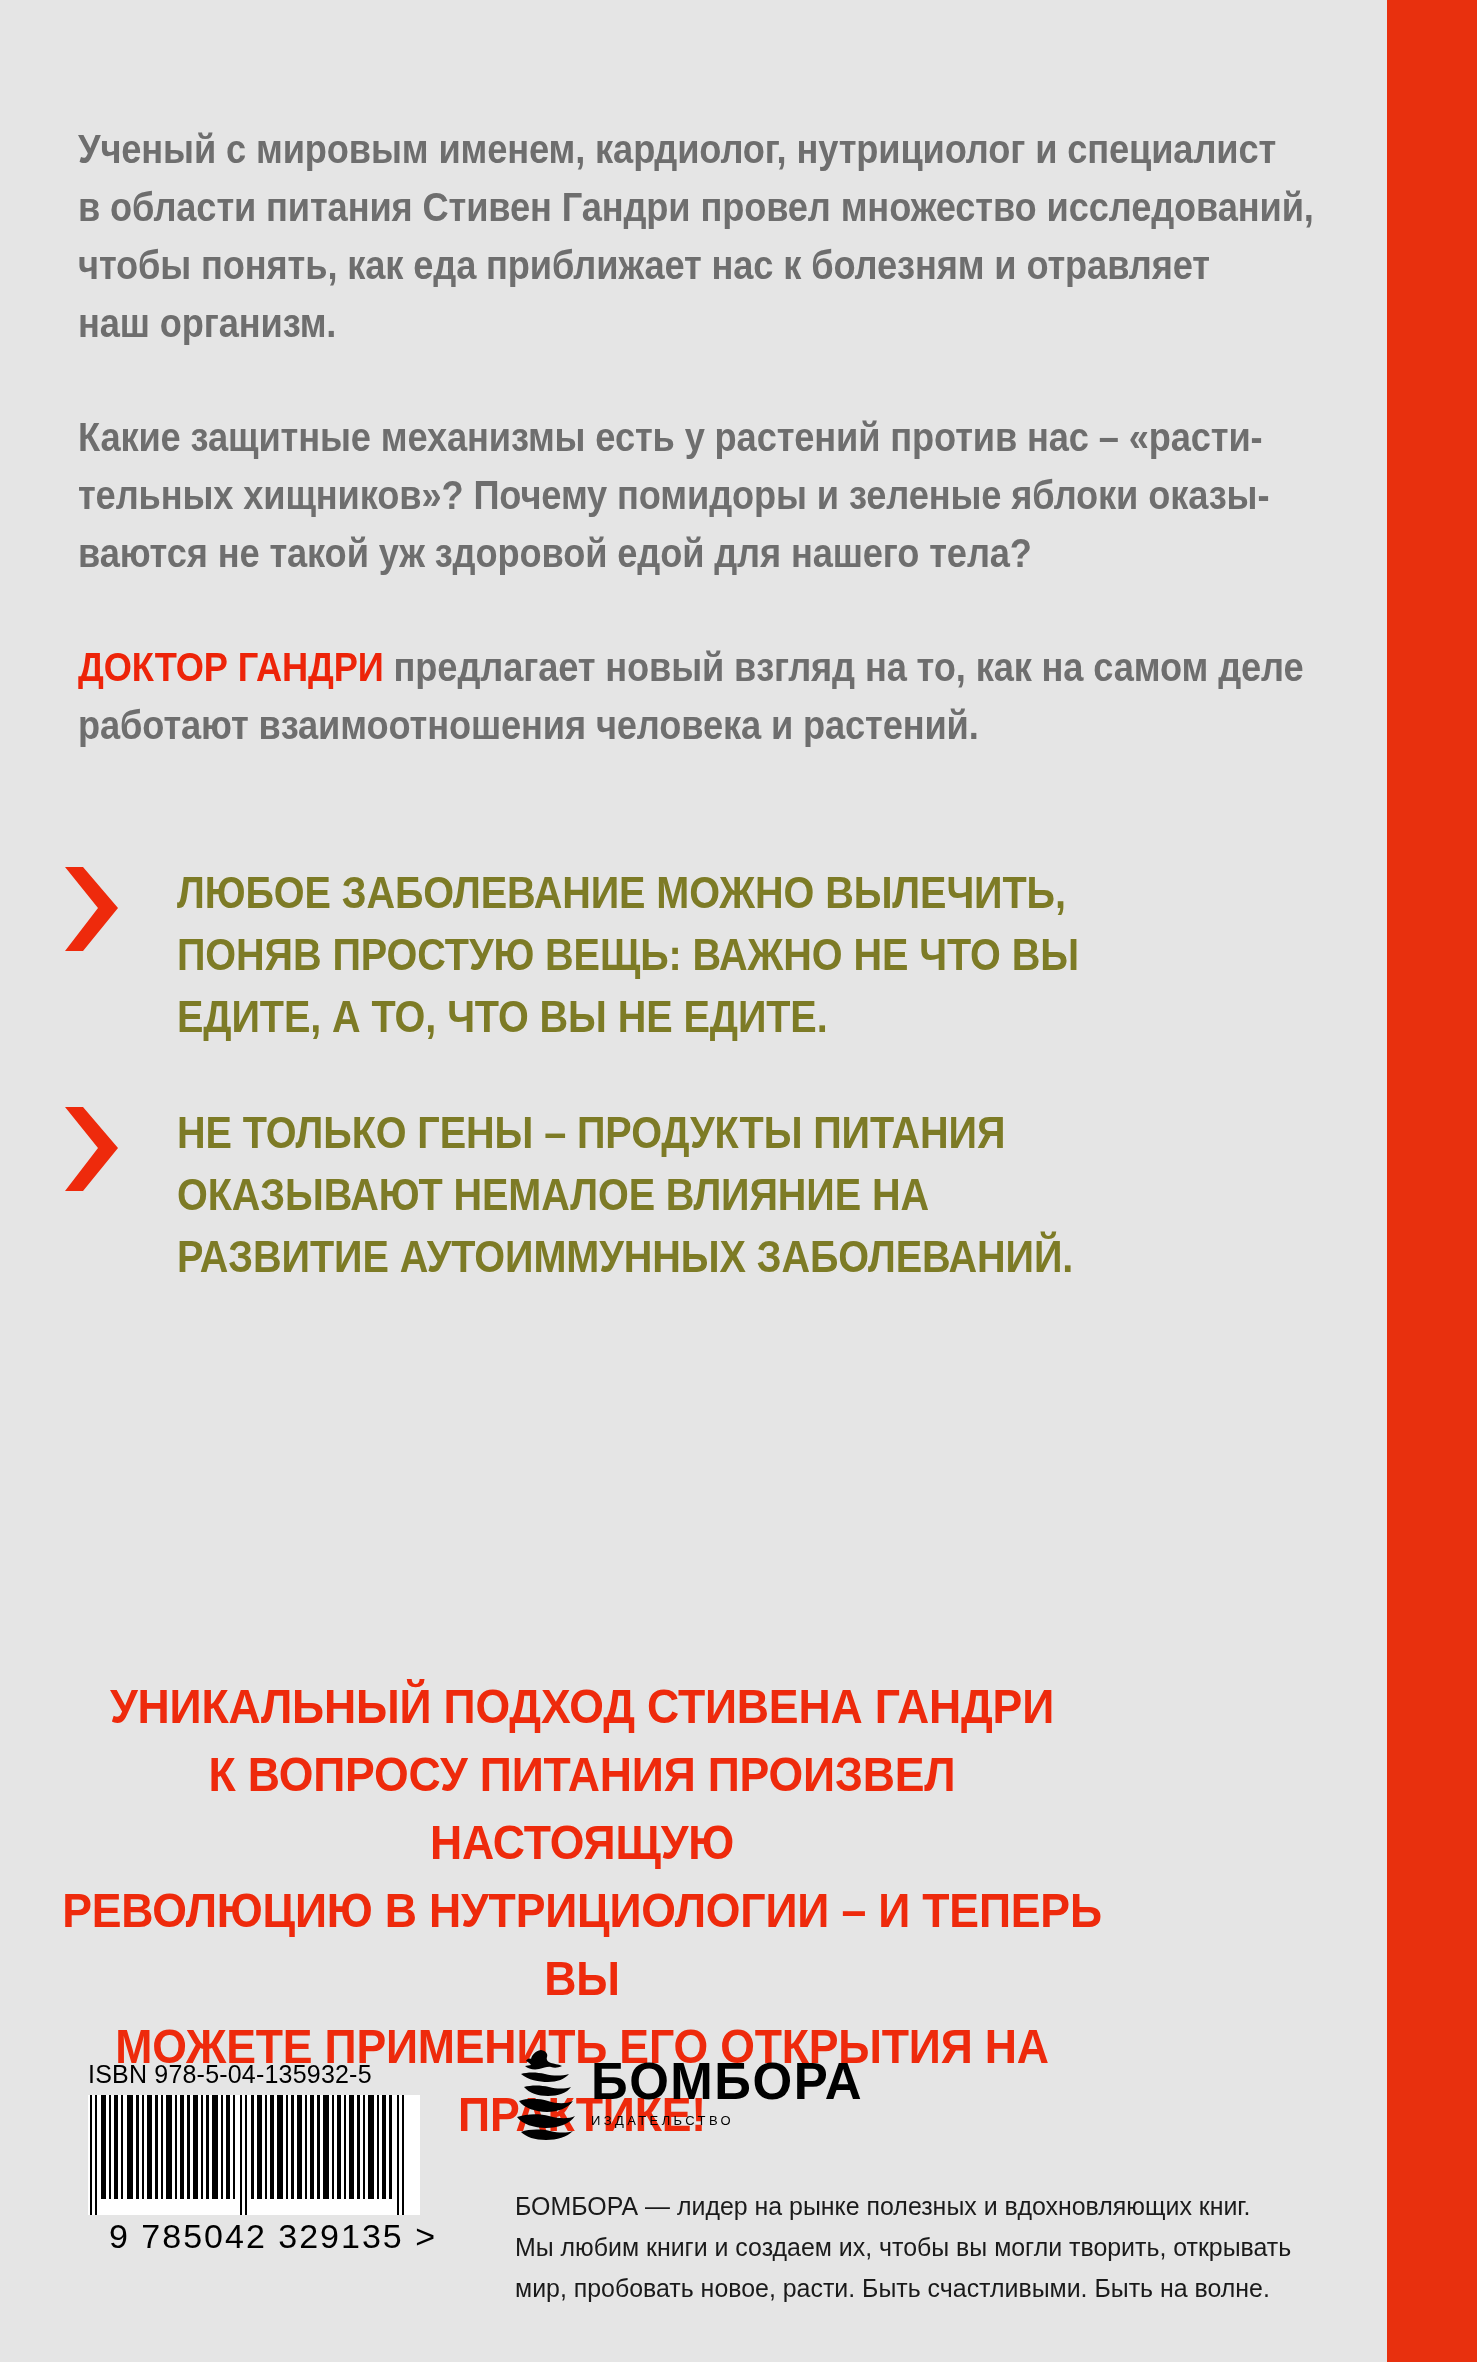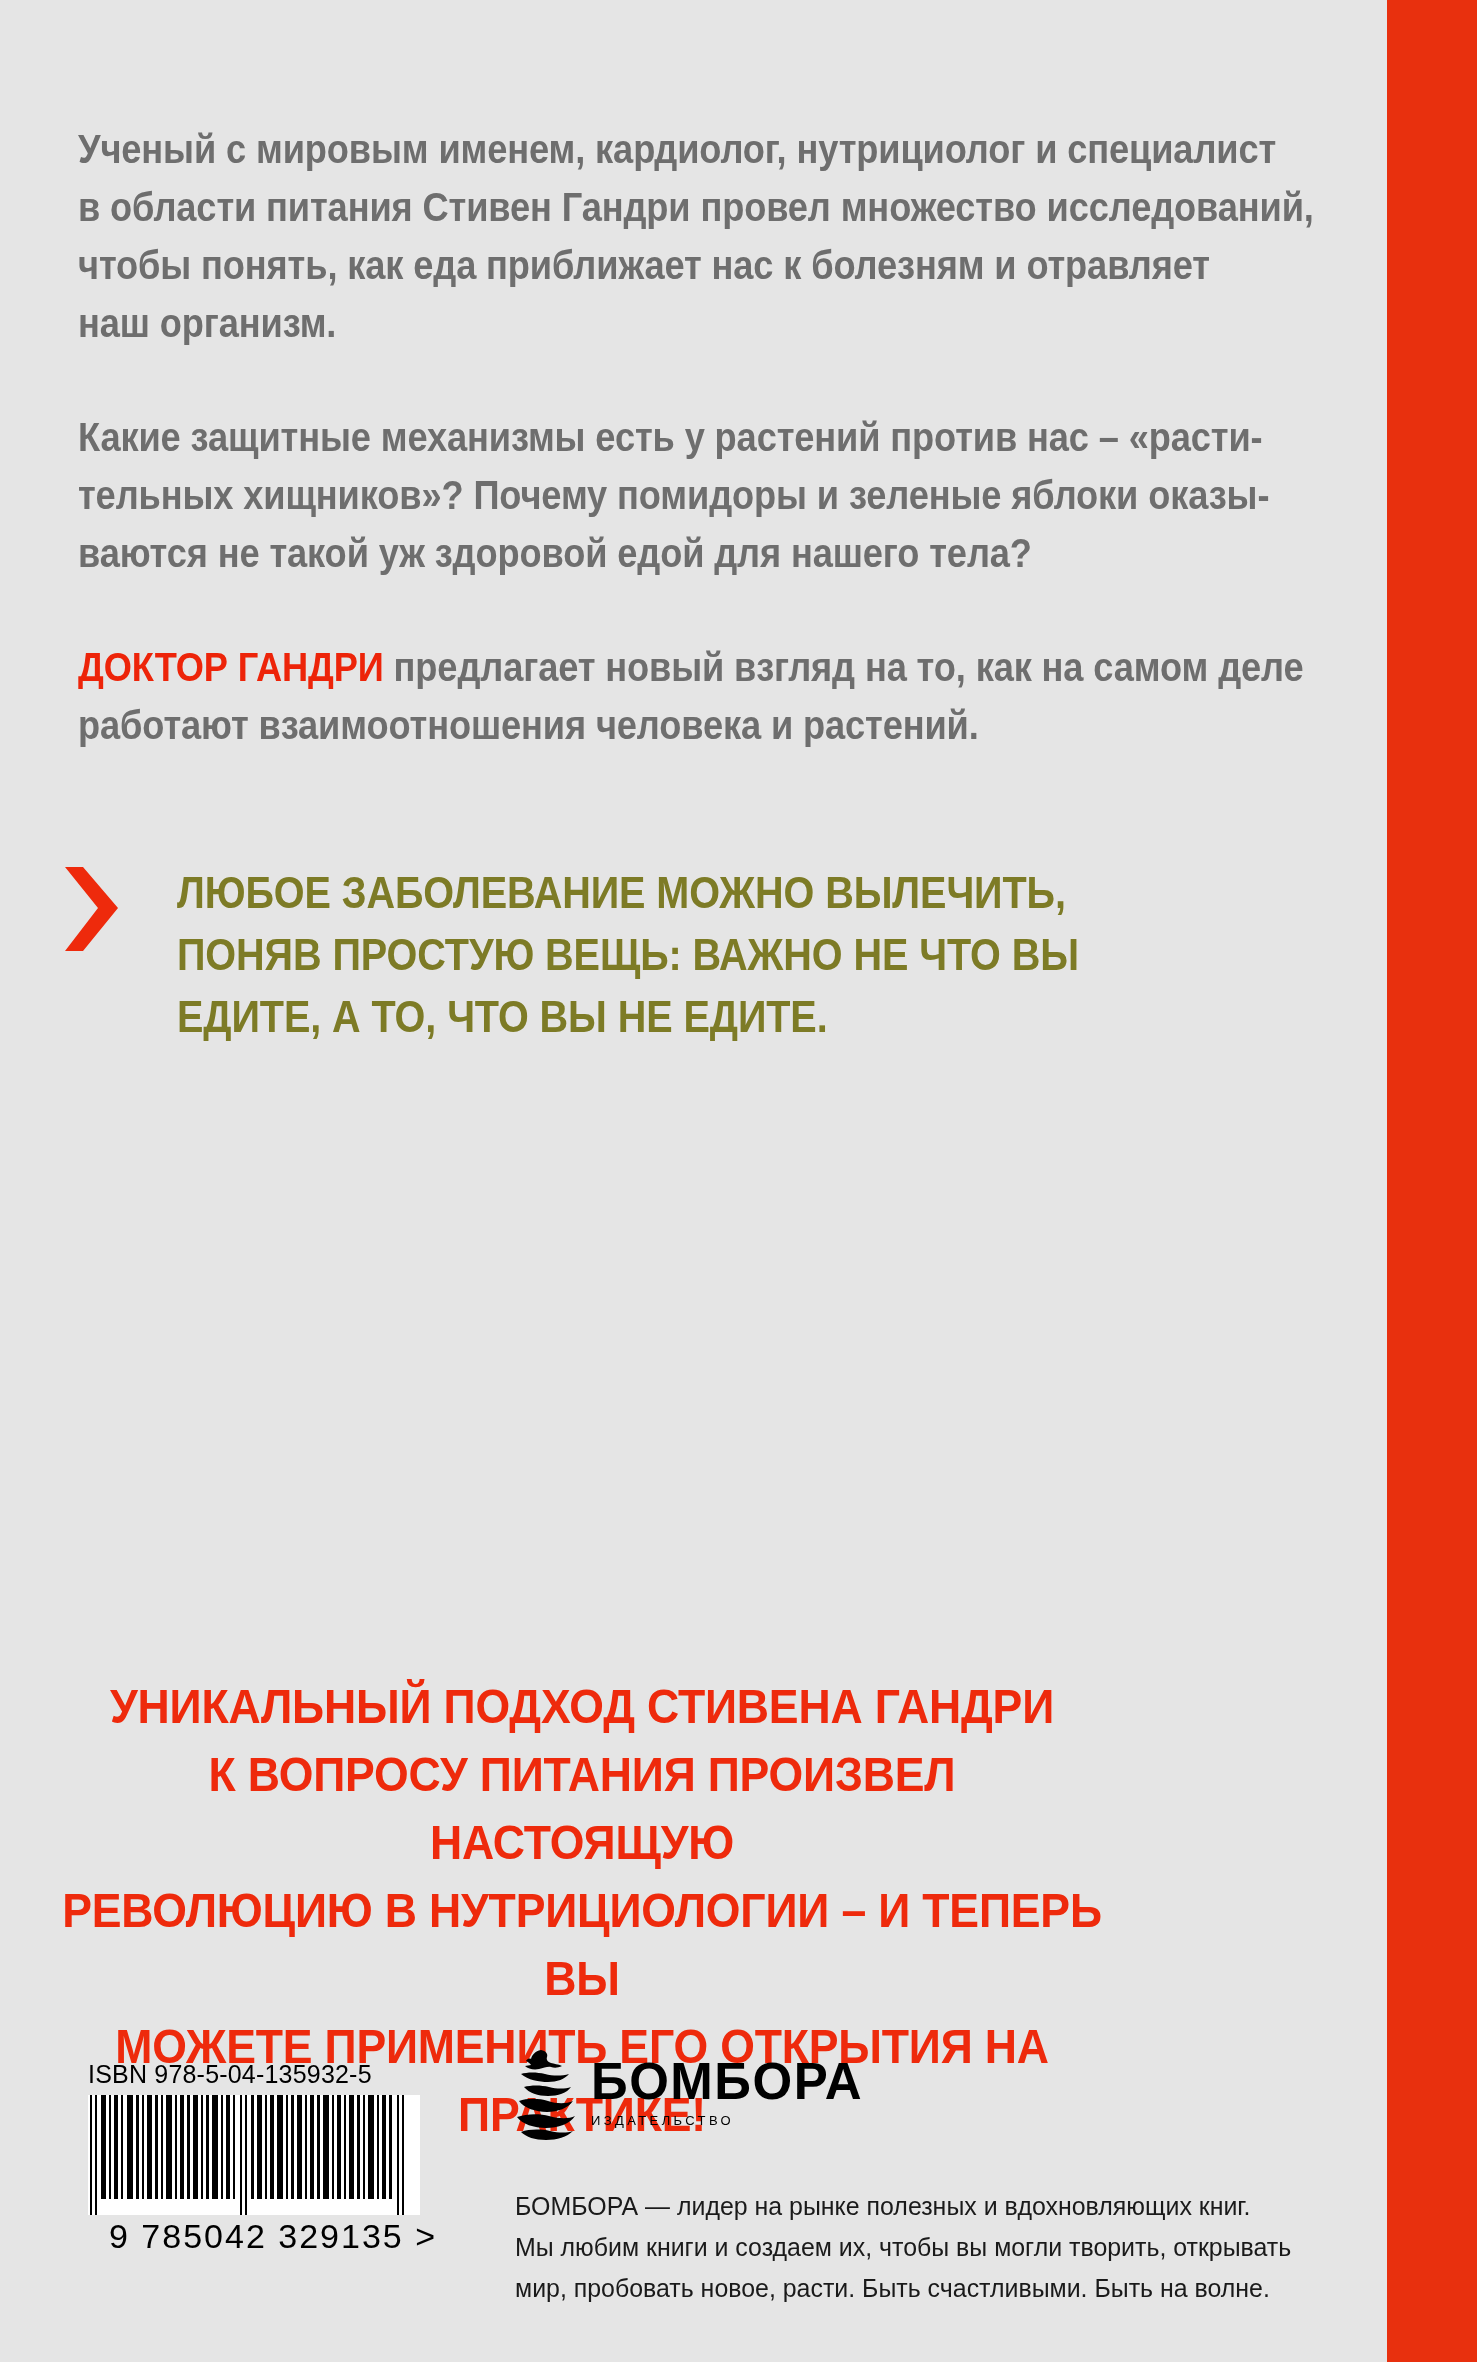--- a/index.html
+++ b/index.html
@@ -206,20 +206,28 @@
     <div class="bullet">
       <svg class="chev" viewBox="0 0 58 84" aria-hidden="true">
         <polygon points="3,0 21,0 56,41 21,84 3,84 36,41" fill="#ee2a0c"></polygon>
       </svg>
       <span class="bullet-text">ЛЮБОЕ ЗАБОЛЕВАНИЕ МОЖНО ВЫЛЕЧИТЬ,
 ПОНЯВ ПРОСТУЮ ВЕЩЬ: ВАЖНО НЕ ЧТО ВЫ
 ЕДИТЕ, А ТО, ЧТО ВЫ НЕ ЕДИТЕ.</span>
     </div>
 
 
+    <div class="bullet">
+      <svg class="chev" viewBox="0 0 58 84" aria-hidden="true">
+        <polygon points="3,0 21,0 56,41 21,84 3,84 36,41" fill="#ee2a0c"></polygon>
+      </svg>
+      <span class="bullet-text">НЕ ТОЛЬКО ГЕНЫ – ПРОДУКТЫ ПИТАНИЯ
+ОКАЗЫВАЮТ НЕМАЛОЕ ВЛИЯНИЕ НА
+РАЗВИТИЕ АУТОИММУННЫХ ЗАБОЛЕВАНИЙ.</span>
+    </div>
 
   </div>
 
   <div id="headline">
     <div class="headline-text">УНИКАЛЬНЫЙ ПОДХОД СТИВЕНА ГАНДРИ
 К ВОПРОСУ ПИТАНИЯ ПРОИЗВЕЛ НАСТОЯЩУЮ
 РЕВОЛЮЦИЮ В НУТРИЦИОЛОГИИ – И ТЕПЕРЬ ВЫ
 МОЖЕТЕ ПРИМЕНИТЬ ЕГО ОТКРЫТИЯ НА ПРАКТИКЕ!</div>
   </div>
 

